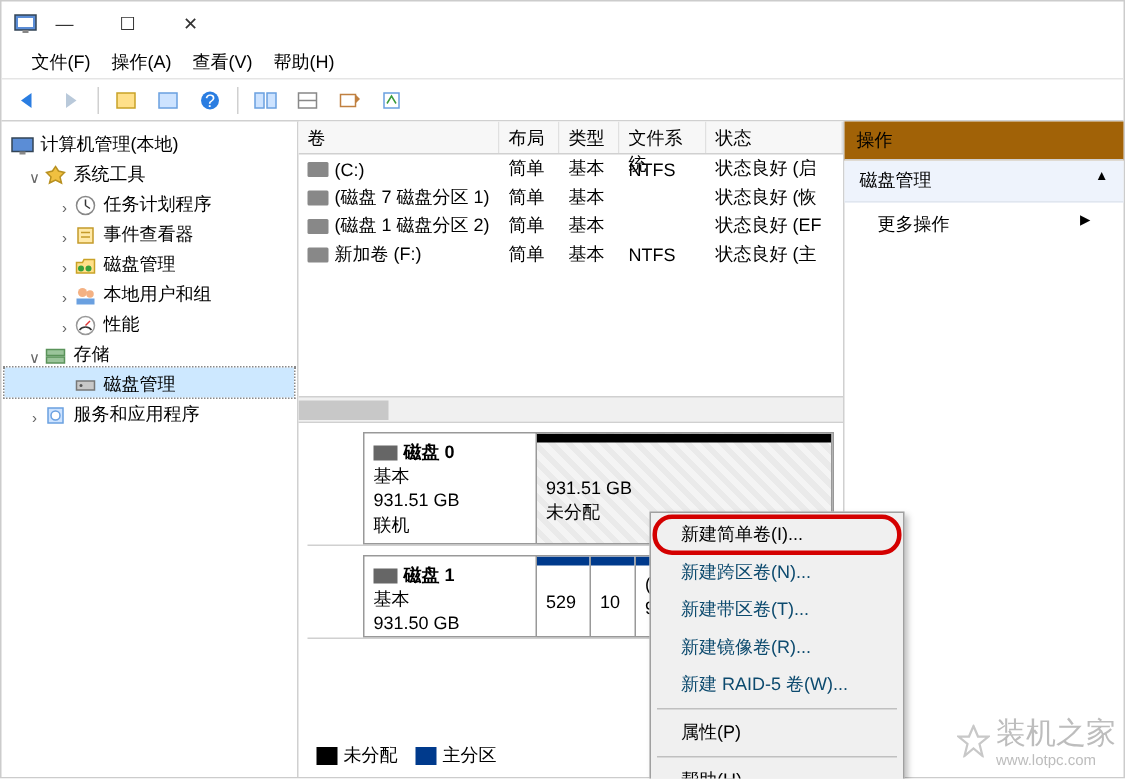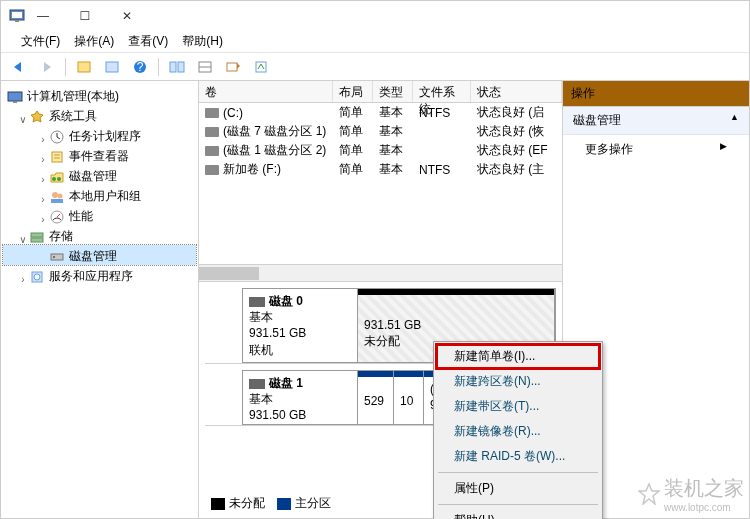--- a/index.html
+++ b/index.html
@@ -42,21 +42,21 @@
 .dbadge { display: inline-block; width: 16px; height: 10px; background: #666; margin-right: 4px; vertical-align: middle; }
 .diskparts { flex: 1; border: 1px solid #999; border-left: none; display: flex; }
 .part { border-right: 1px solid #999; padding: 4px 6px; line-height: 1.35; position: relative; overflow: hidden; white-space: nowrap; }
 .part.unalloc { background: repeating-linear-gradient(45deg,#f4f4f4,#f4f4f4 4px,#eaeaea 4px,#eaeaea 8px); }
 .partbar { height: 6px; margin: -4px -6px 4px -6px; }
 .pb-u { background: #000; }
 .pb-p { background: #003a8c; }
 .legend { position: absolute; left: 8px; bottom: 4px; display: flex; gap: 12px; align-items: center; background: #fff; padding: 2px 4px; }
 .lbox { width: 14px; height: 12px; display: inline-block; margin-right: 4px; vertical-align: middle; }
 .ctxmenu { position: absolute; left: 433px; top: 341px; width: 170px; background: #f0f0f0; border: 1px solid #a0a0a0; box-shadow: 2px 2px 4px rgba(0,0,0,.25); z-index: 20; padding: 2px; }
-.citem { padding: 4px 18px; color: #000; }
+.citem { padding: 4px 18px; color: #000; border-radius: 12px; }
 .citem.disabled { color: #0c4a6e; }
 .citem.hl { outline: 3px solid #d40000; outline-offset: -2px; }
 .csep { height: 1px; background: #c0c0c0; margin: 3px 2px; }
 .actions { width: 186px; }
 .ahead { background: #a16207; padding: 4px 8px; border-bottom: 1px solid #d0d0d0; }
 .asec { background: #eef3fc; padding: 5px 10px; display: flex; justify-content: space-between; border-bottom: 1px solid #e0e6ef; }
 .asub { padding: 6px 22px; display: flex; justify-content: space-between; }
 .watermark { position: absolute; right: 6px; bottom: 6px; color: #bdbdbd; font-size: 13px; display: flex; align-items: center; gap: 4px; pointer-events: none; }
 svg { display: block; }
 </style>

